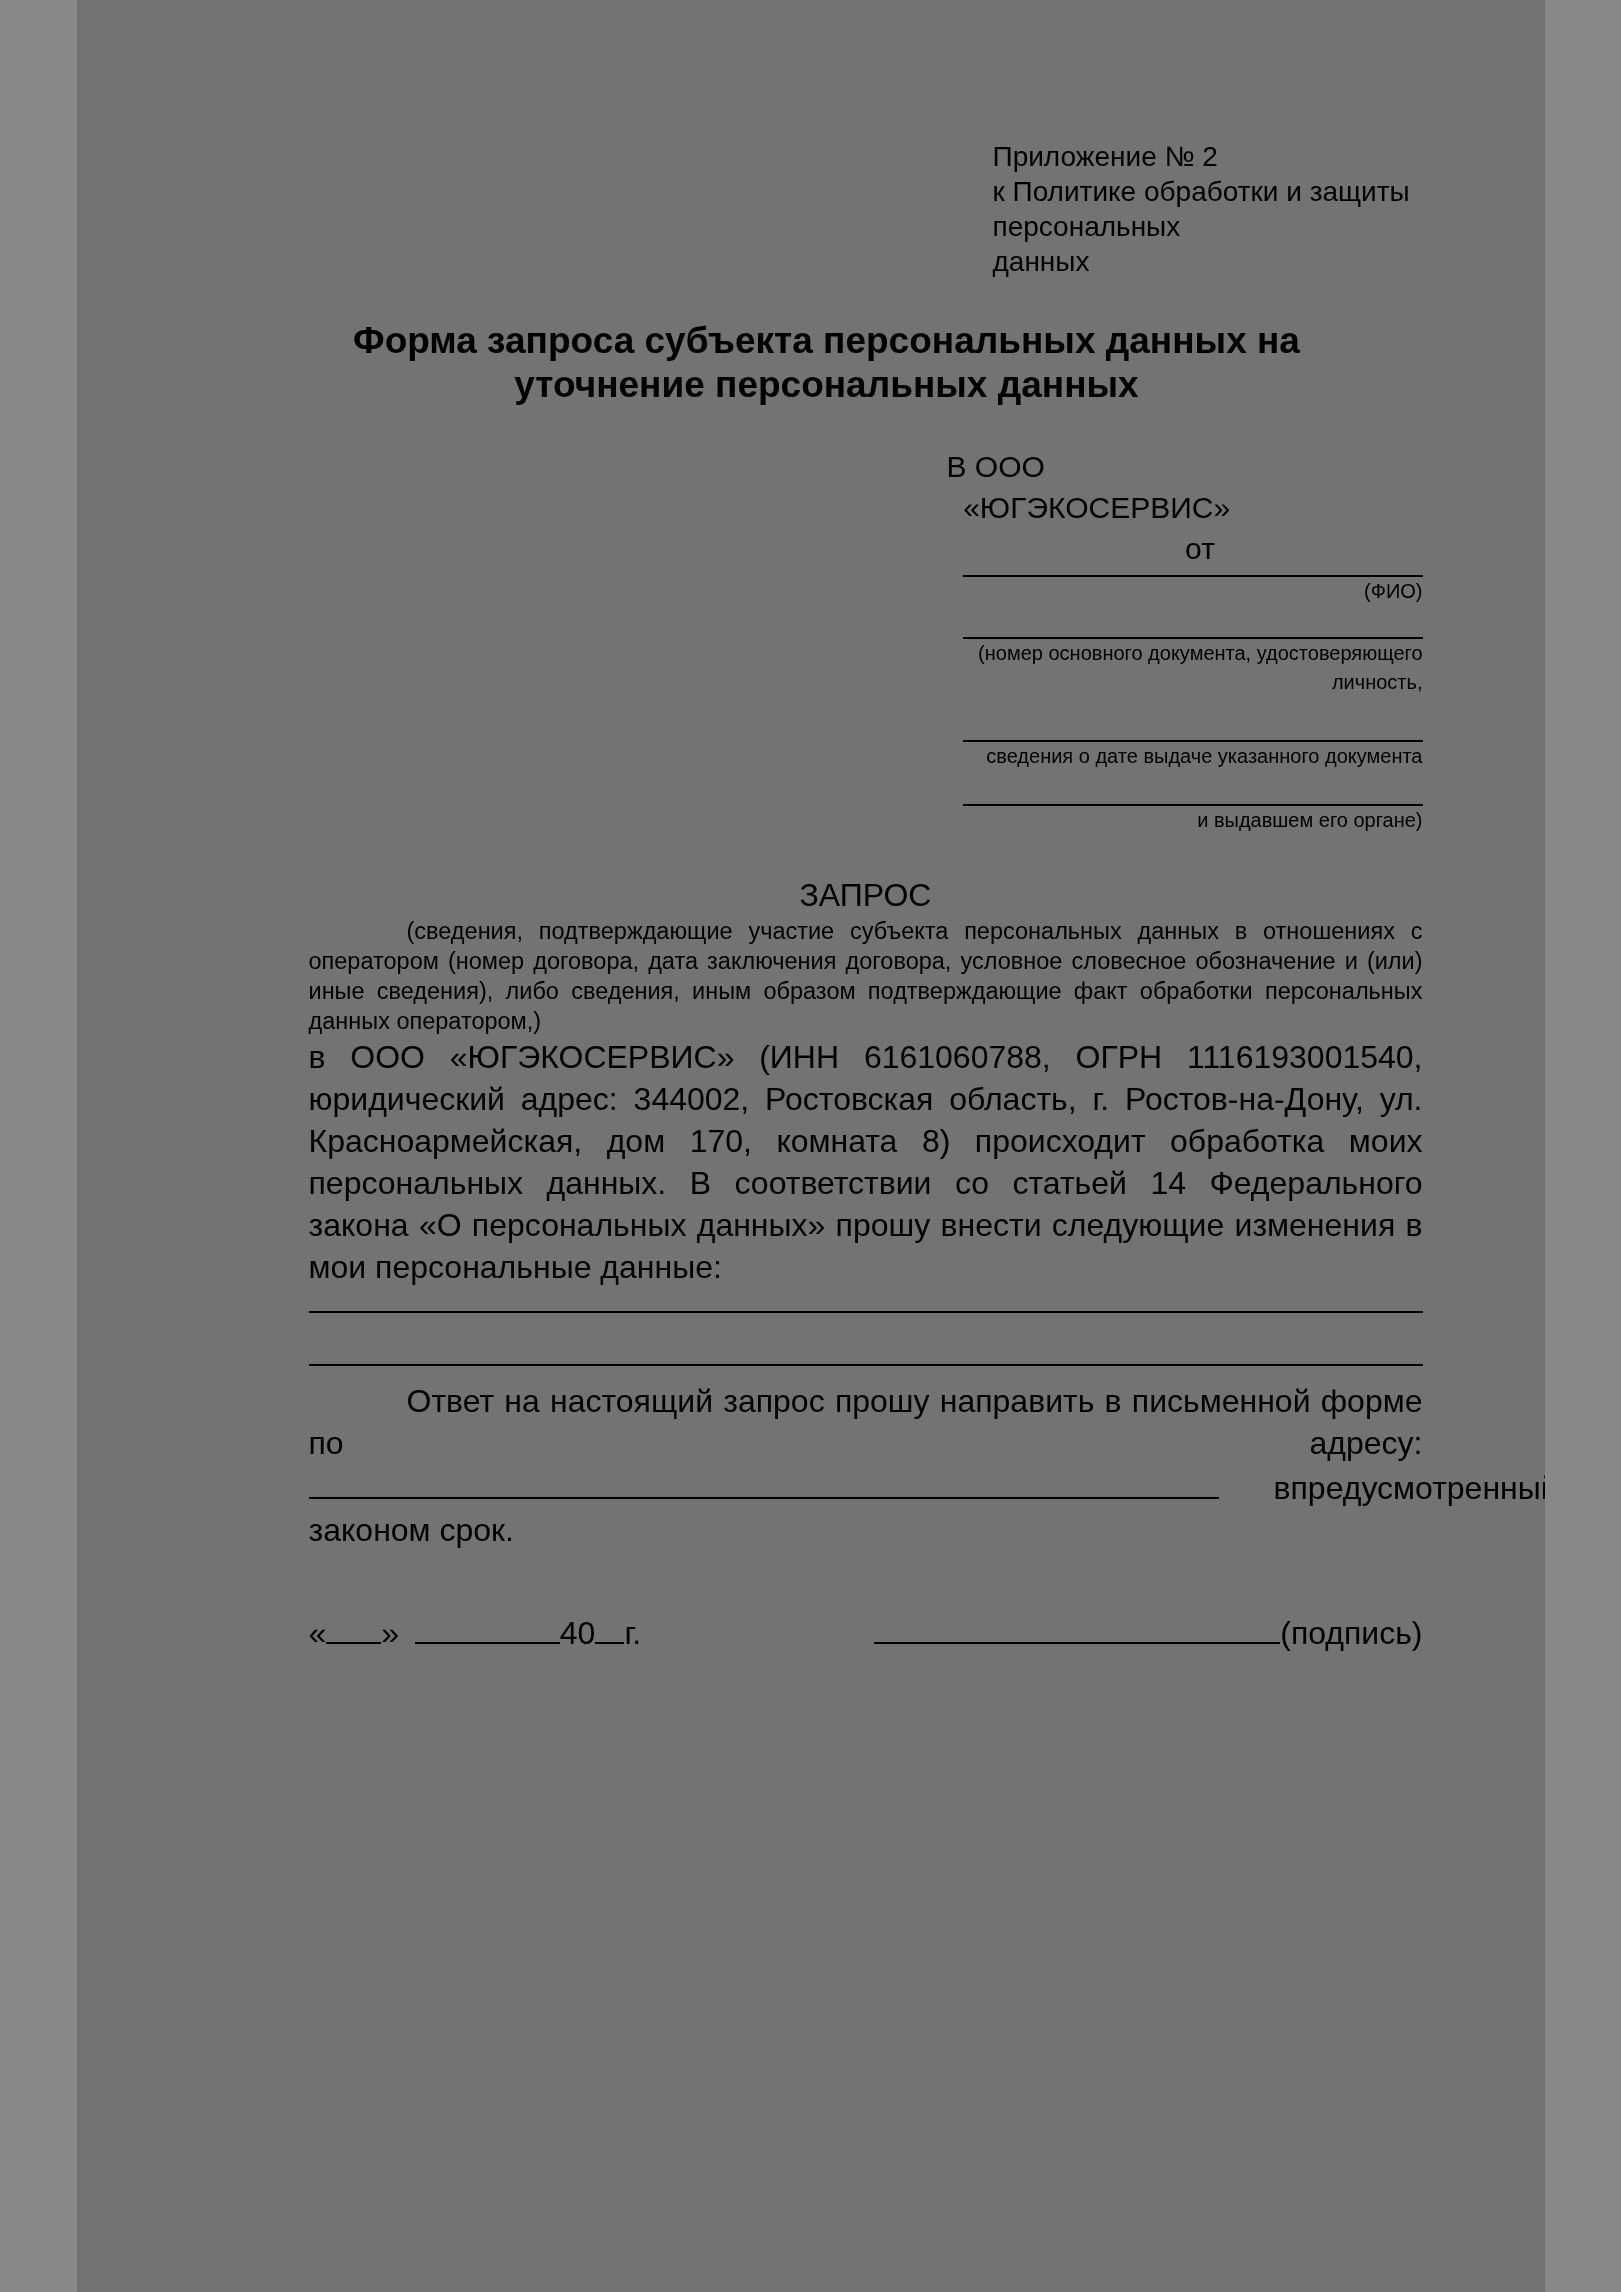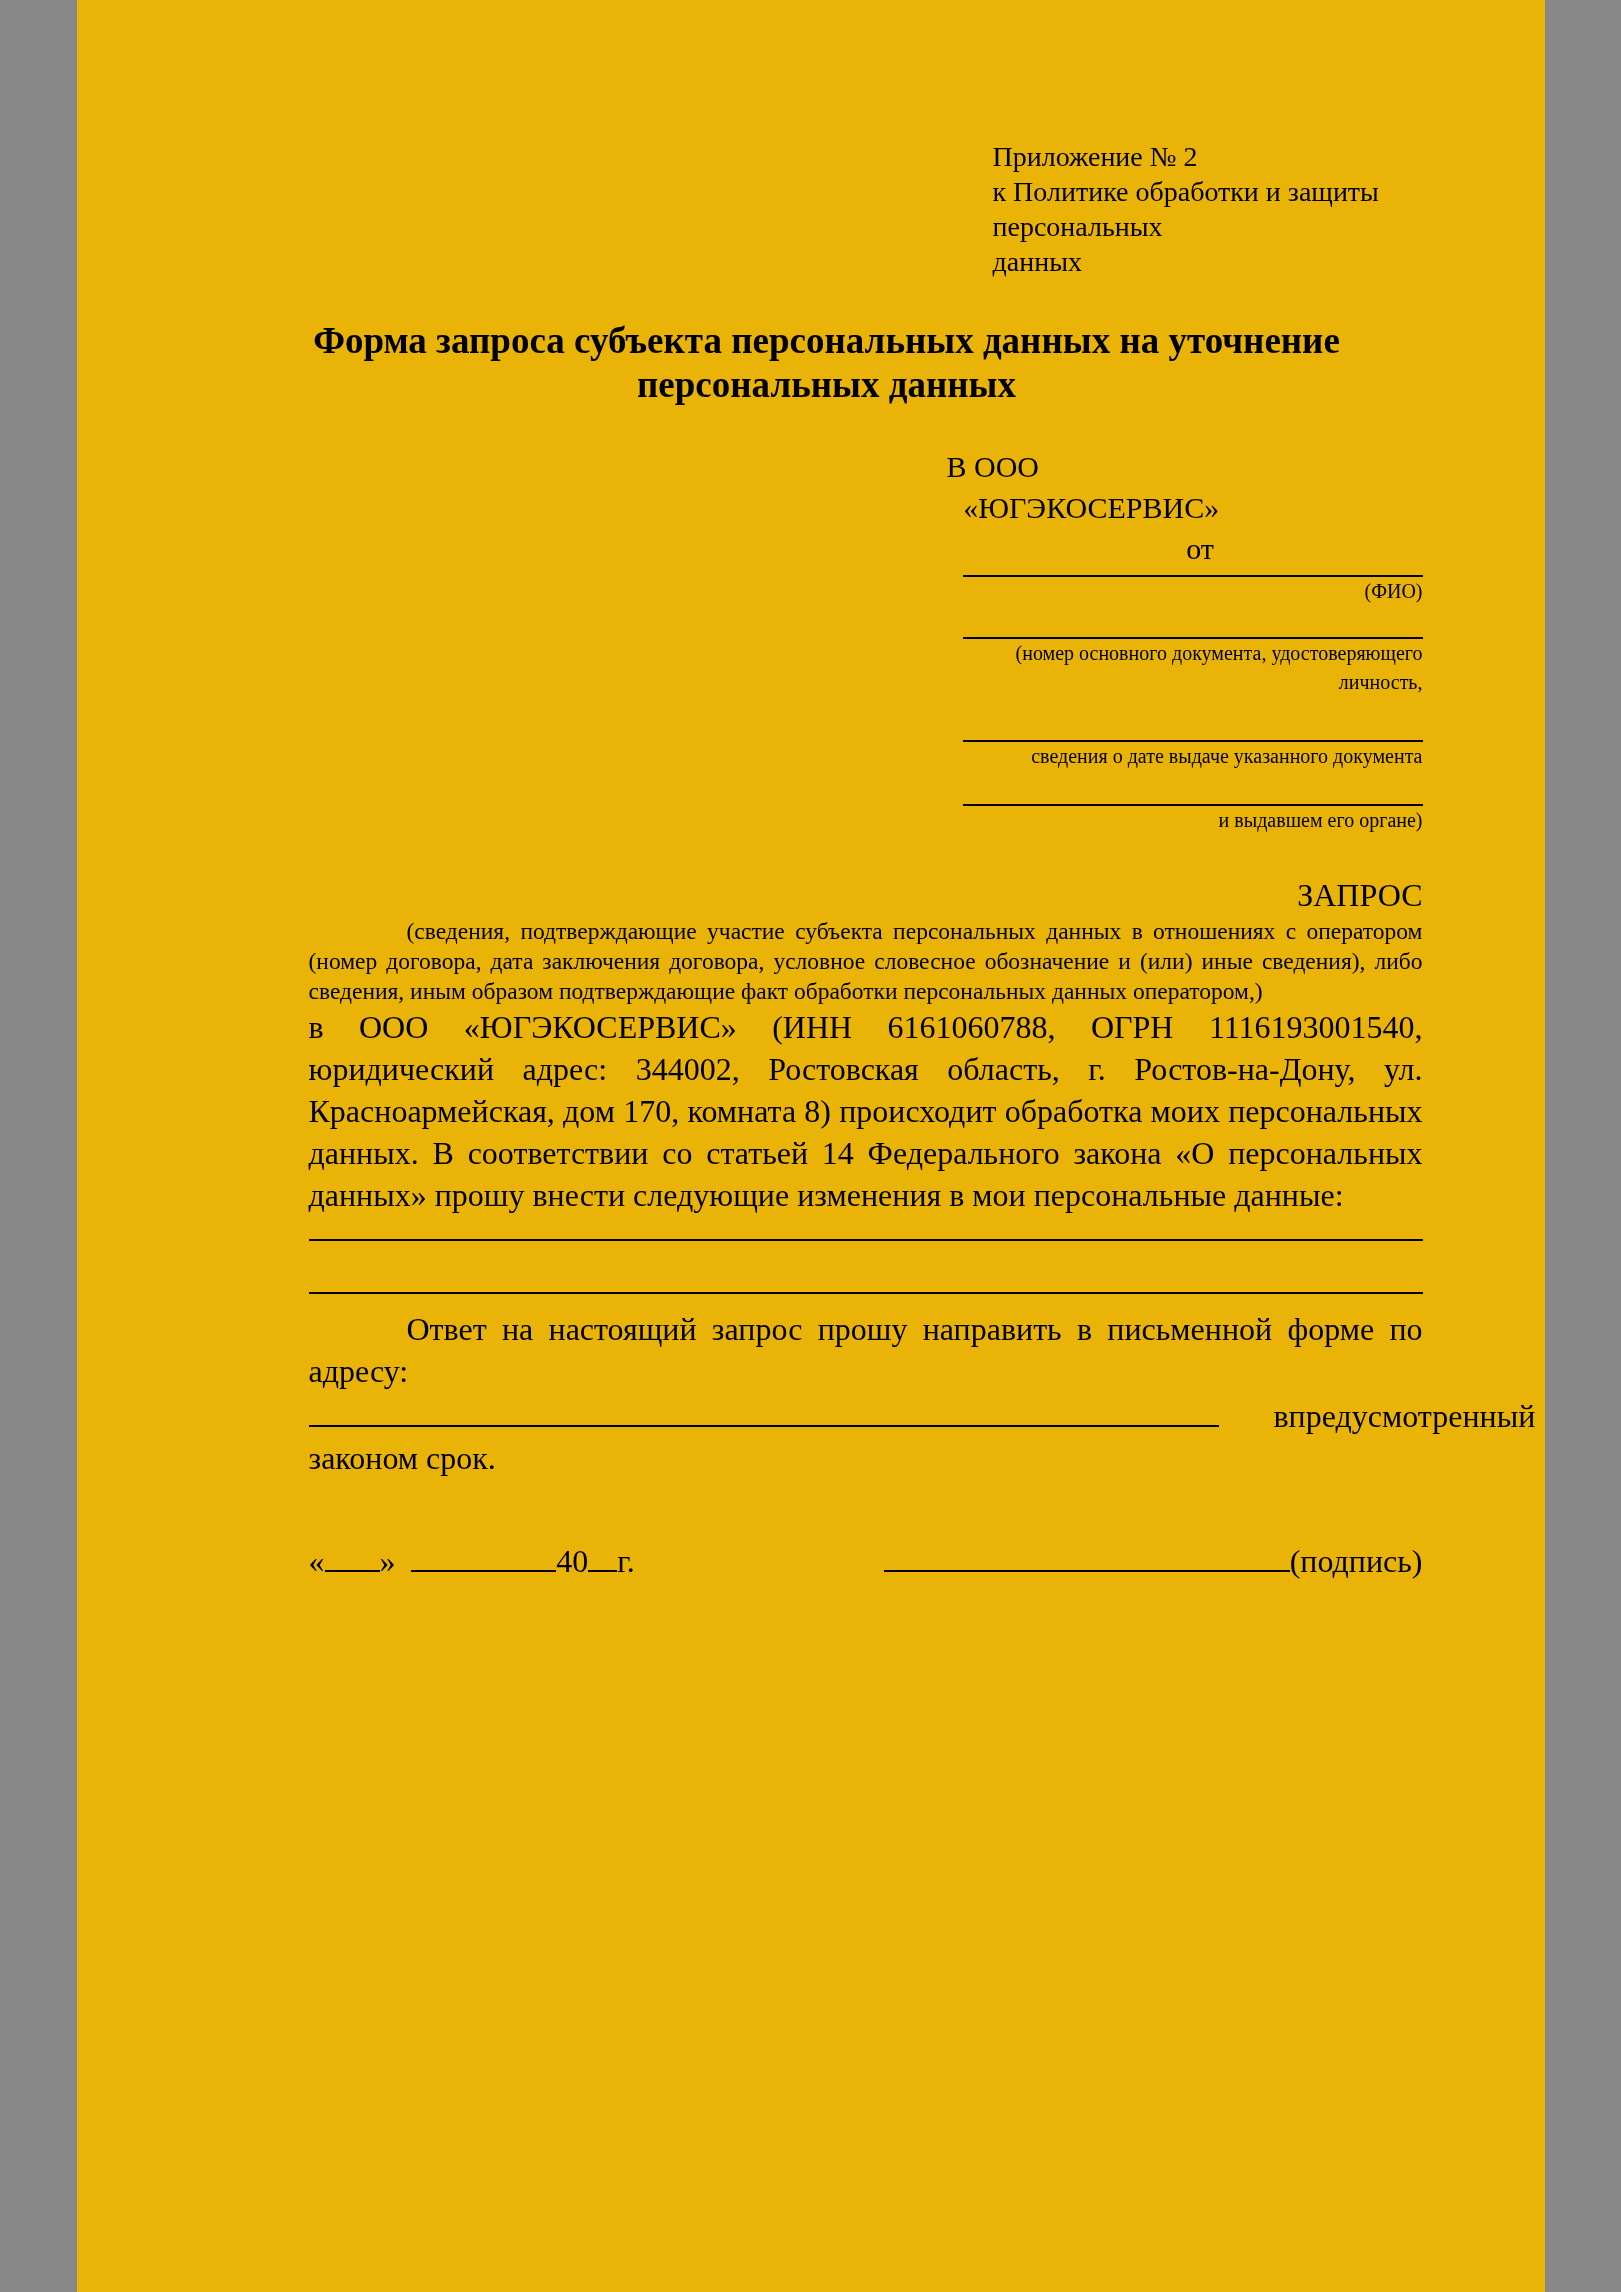--- a/index.html
+++ b/index.html
@@ -1,21 +1,21 @@
 <!DOCTYPE html>
 <html lang="ru"><head>
 <meta charset="utf-8">
 <style>
   html,body{margin:0;padding:0;background:#888;}
   .page{
     position:relative;
     width:1468px;height:2293px;
-    background:#eab308;
+    background:#737373;
     color:#000;
-    font-family:Liberation Serif, serif;
+    font-family:Liberation Sans, sans-serif;
     box-sizing:border-box;
     padding:139px 122px 0 232px;
     margin:0 auto;
     overflow:hidden;
   }
   .hdr{margin-left:684px;font-size:28px;line-height:35px;}
   .doc-title{
     margin-top:40px;margin-right:78px;
     text-align:center;font-weight:bold;
     font-size:37px;line-height:44px;
@@ -23,21 +23,21 @@
   .addr{margin-top:39px;margin-left:638px;font-size:30px;line-height:41px;}
   .addr .ind1{padding-left:16.7px;}
   .addr .ind2{padding-left:31px;text-align:center;}
   .addr .fields{margin-left:16.7px;}
   .u-line{border-bottom:2px solid #000;}
   .u-line.first{height:5.9px;}
   .u-line.g2{height:31px;}
   .u-line.g3{height:43px;}
   .u-line.g4{height:33px;}
   .u-cap{font-size:20px;line-height:29px;text-align:right;}
-  .zapros{margin-top:39px;text-align:right;font-size:32px;line-height:42px;}
+  .zapros{margin-top:39px;text-align:center;font-size:32px;line-height:42px;}
   .accord{display:flex;align-items:baseline;font-size:32px;line-height:42px;margin-top:2px;}
   .accord .lbl{white-space:nowrap;padding-left:99px;}
   .accord .fill{flex:1;border-bottom:2.9px solid #000;height:33px;margin-left:5.9px;}
   .note{font-size:23.5px;line-height:30px;text-align:justify;text-indent:98px;}
   .bodyp{font-size:32px;line-height:42px;text-align:justify;}
   .blank1{height:11.8px;border-bottom:2.9px solid #000;margin-top:11.8px;}
   .blank2{height:51px;border-bottom:2.9px solid #000;}
   .resp1{font-size:32px;line-height:42px;text-indent:98px;text-align:justify;text-align-last:justify;margin-top:13.7px;}
   .resp2{display:flex;align-items:baseline;font-size:32px;line-height:42px;}
   .resp2 .fill{flex:0 0 910px;border-bottom:2.9px solid #000;height:33px;}

